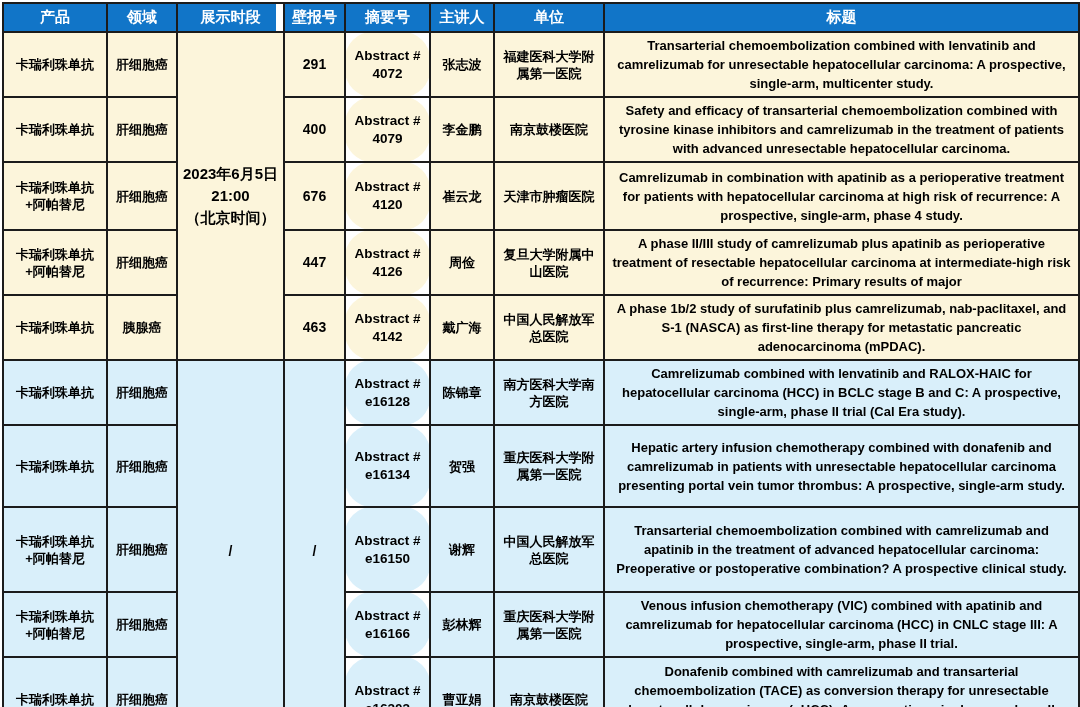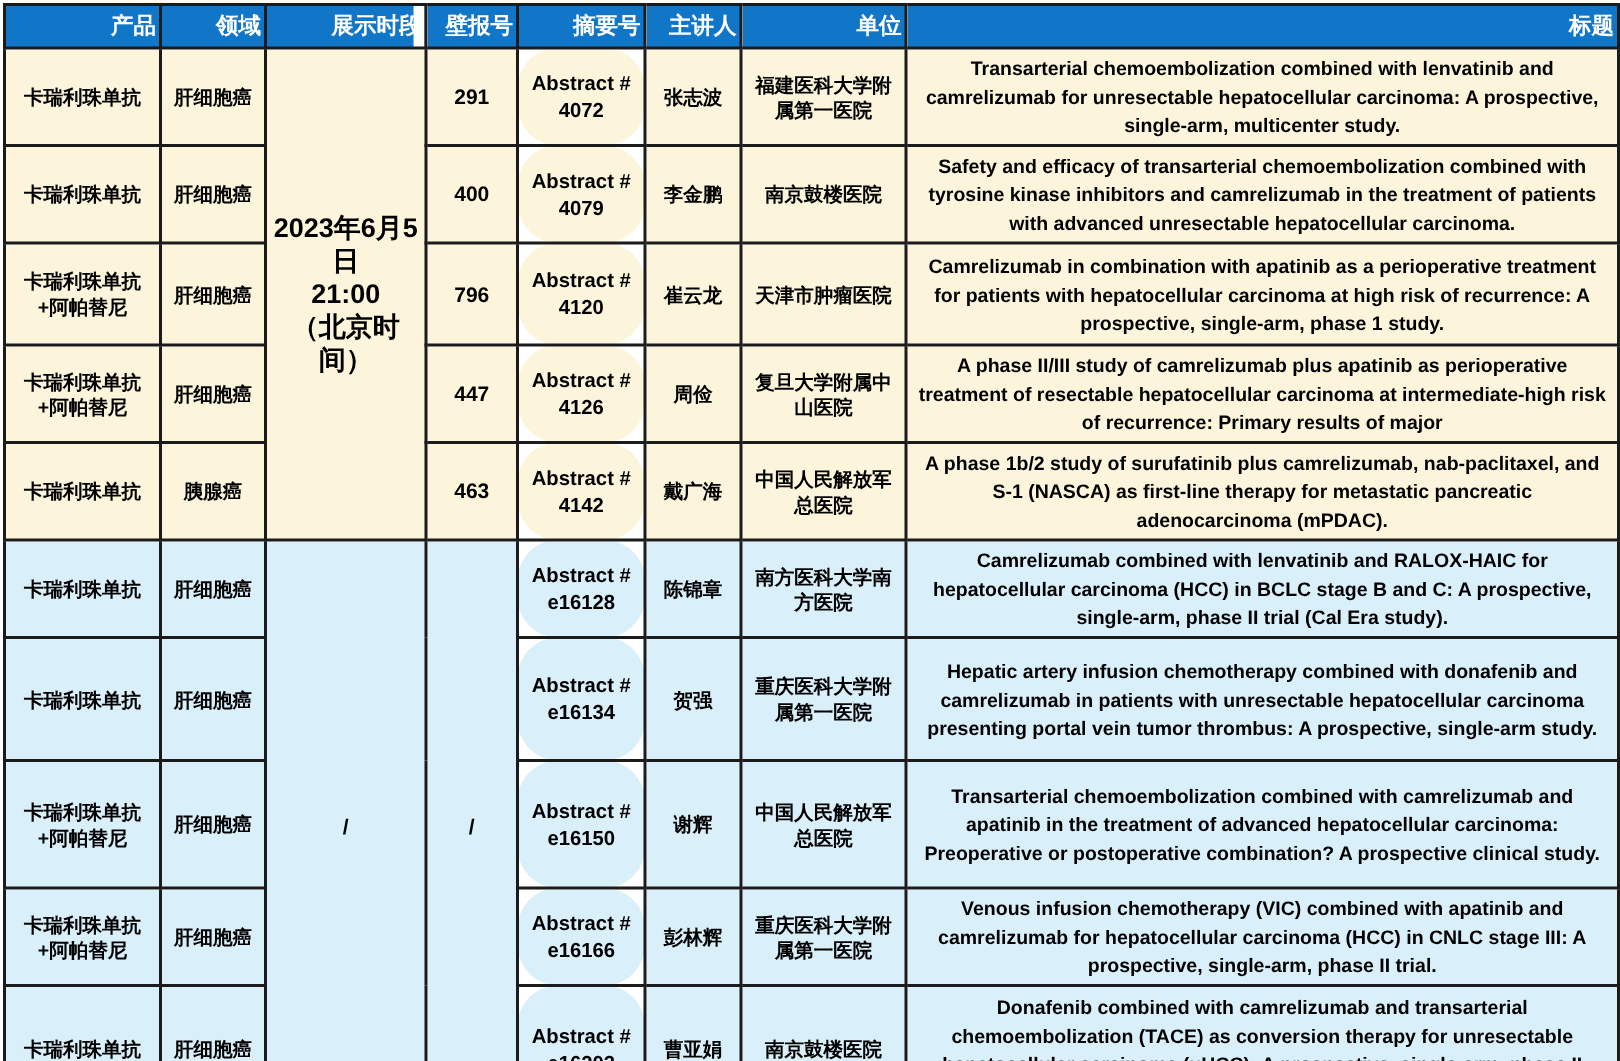--- a/index.html
+++ b/index.html
@@ -13,34 +13,34 @@
   }
   *{box-sizing:border-box;margin:0;padding:0;}
   html,body{width:1080px;height:707px;overflow:hidden;background:var(--page-bg);}
   body{font-family:"Liberation Sans","DejaVu Sans",sans-serif;}
   .page{position:absolute;left:0;top:0;width:1080px;height:707px;padding:2px;background:var(--page-bg);}
   table{border-collapse:collapse;table-layout:fixed;width:1076px;height:703px;}
   th,td{border:2px solid var(--grid);vertical-align:middle;overflow:hidden;}
   thead th{
     background:var(--header-bg);
     color:var(--header-text);
-    font-size:15px;font-weight:bold;text-align:right;
+    font-size:15px;font-weight:bold;text-align:center;
     height:29px;padding:0 2px;
   }
   thead th.gap-right{
     background:linear-gradient(to right,var(--header-bg) 0,var(--header-bg) calc(100% - 7px),#fff calc(100% - 7px));
   }
   td{
     color:var(--text);font-weight:bold;text-align:center;
     font-size:13px;line-height:17px;white-space:pre-line;padding:2px 4px;
   }
   tr.s1 td{background:var(--section1-bg);}
   tr.s2 td{background:var(--section2-bg);}
   td.poster,td.slash{font-size:14px;}
-  td.datetime{font-size:18px;line-height:22px;text-align:center;}
+  td.datetime{font-size:15px;line-height:22px;text-align:center;}
   td.title{
     text-align:center;font-size:13px;line-height:19px;padding:3px 6px;
   }
   td.abstract{font-size:13.5px;line-height:18px;border-radius:27px;}
 </style>
 </head>
 <body>
 
 <div class="page">
   <table>
@@ -87,26 +87,26 @@
         <td class="abstract">Abstract #
 4079</td>
         <td>李金鹏</td>
         <td>南京鼓楼医院</td>
         <td class="title">Safety and efficacy of transarterial chemoembolization combined with tyrosine kinase inhibitors and camrelizumab in the treatment of patients with advanced unresectable hepatocellular carcinoma.</td>
       </tr>
       <tr class="s1" style="height:68px">
         <td>卡瑞利珠单抗
 +阿帕替尼</td>
         <td>肝细胞癌</td>
-        <td class="poster">796</td>
+        <td class="poster">676</td>
         <td class="abstract">Abstract #
 4120</td>
         <td>崔云龙</td>
         <td>天津市肿瘤医院</td>
-        <td class="title">Camrelizumab in combination with apatinib as a perioperative treatment for patients with hepatocellular carcinoma at high risk of recurrence: A prospective, single-arm, phase 1 study.</td>
+        <td class="title">Camrelizumab in combination with apatinib as a perioperative treatment for patients with hepatocellular carcinoma at high risk of recurrence: A prospective, single-arm, phase 4 study.</td>
       </tr>
       <tr class="s1" style="height:63px">
         <td>卡瑞利珠单抗
 +阿帕替尼</td>
         <td>肝细胞癌</td>
         <td class="poster">447</td>
         <td class="abstract">Abstract #
 4126</td>
         <td>周俭</td>
         <td>复旦大学附属中山医院</td>

